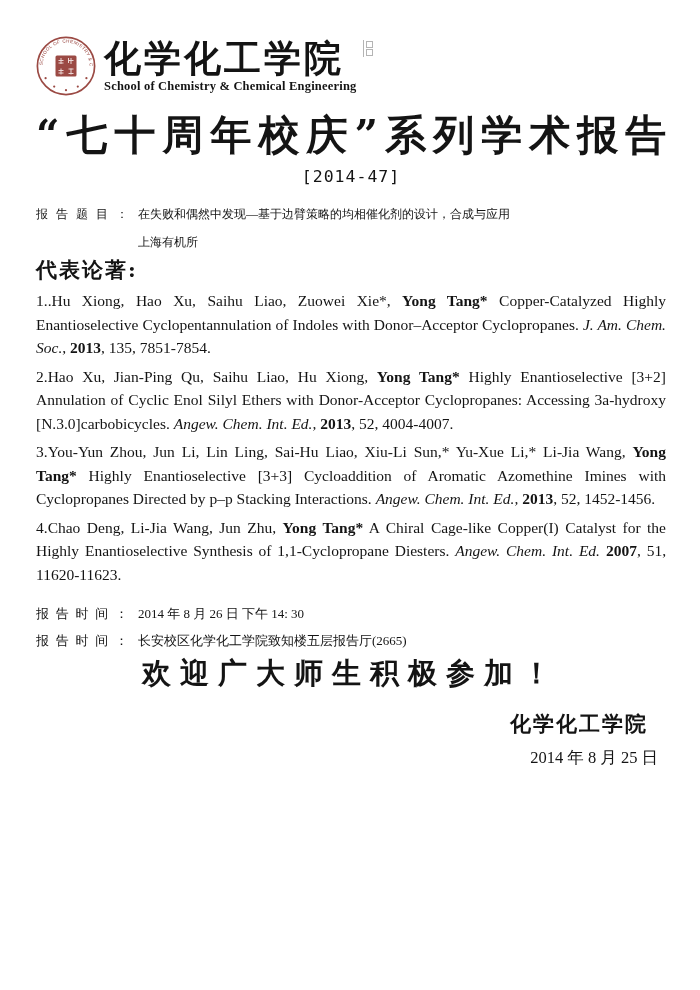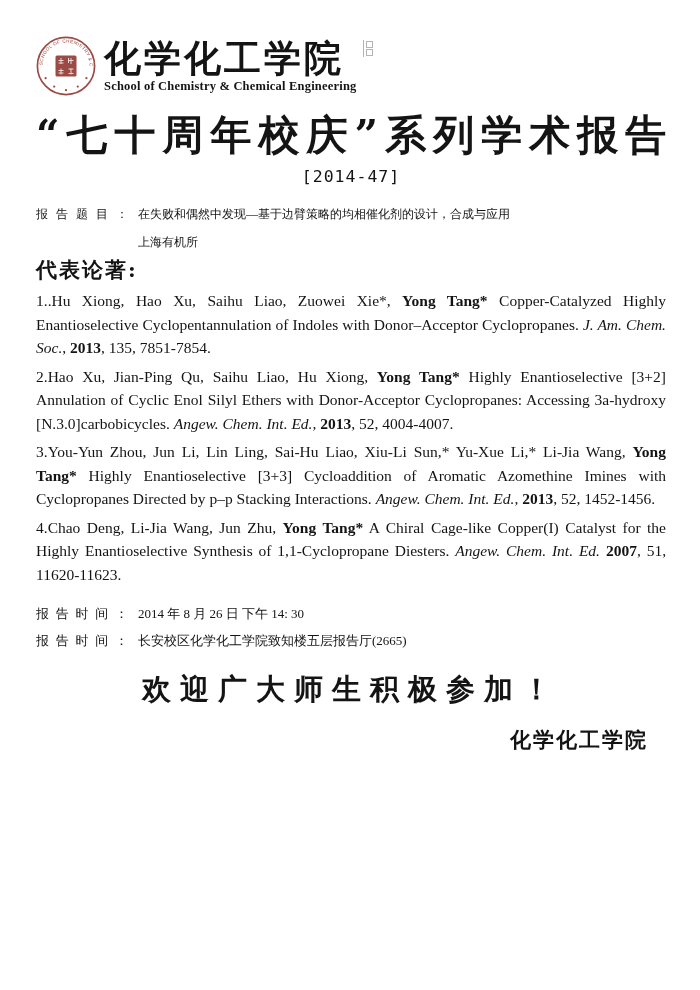--- a/index.html
+++ b/index.html
@@ -36,21 +36,21 @@
 
   
   .pubs-head { font-family:"DejaVu Serif", serif; font-weight:bold; font-size:21px; letter-spacing:2px; }
   .ref { margin-top:5px; font-size:15.5px; line-height:23.5px; text-align:justify; }
 
   
   .schedule { margin-top:14px; font-size:13px; }
   .schedule .row { line-height:27px; }
 
   
-  .welcome { margin-top:16px; text-align:center; font-family:"DejaVu Serif", serif;
+  .welcome { text-align:center; font-family:"DejaVu Serif", serif;
              font-weight:900; font-size:29px; letter-spacing:9px; }
   .sign-org { margin-top:16px; text-align:right; padding-right:18px;
               font-family:"DejaVu Serif", serif; font-weight:900; font-size:21px; letter-spacing:2px; }
   .sign-date { margin-top:9px; text-align:right; padding-right:8px; font-size:16.5px; }
 </style>
 </head>
 <body>
 
 <div class="page">
 
@@ -109,14 +109,15 @@
       <span class="label">报告时间：</span><span class="gap"></span><span class="value">2014 年 8 月 26 日  下午 14: 30</span>
     </div>
     <div class="row">
       <span class="label">报告时间：</span><span class="gap"></span><span class="value">长安校区化学化工学院致知楼五层报告厅(2665)</span>
     </div>
   </div>
 
   <div class="welcome">欢迎广大师生积极参加！</div>
 
   <div class="sign-org">化学化工学院</div>
+  <div class="sign-date">2014 年 8 月 25 日</div>
 
 </div>
 
 </body></html>

